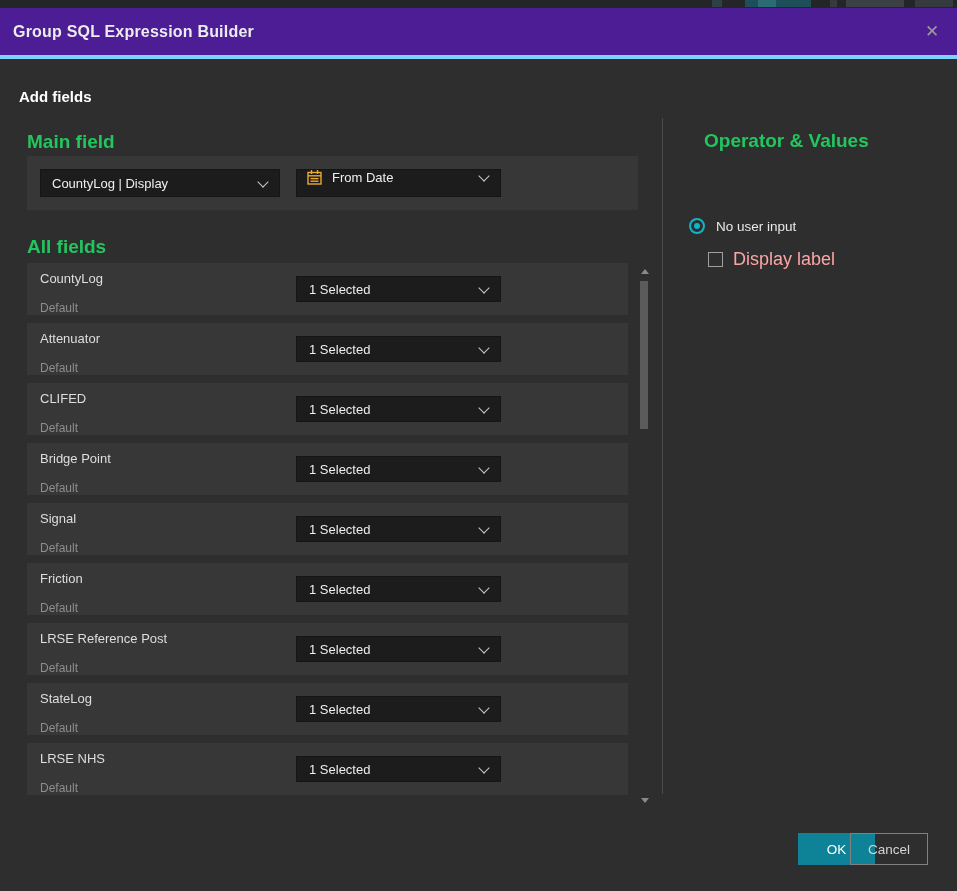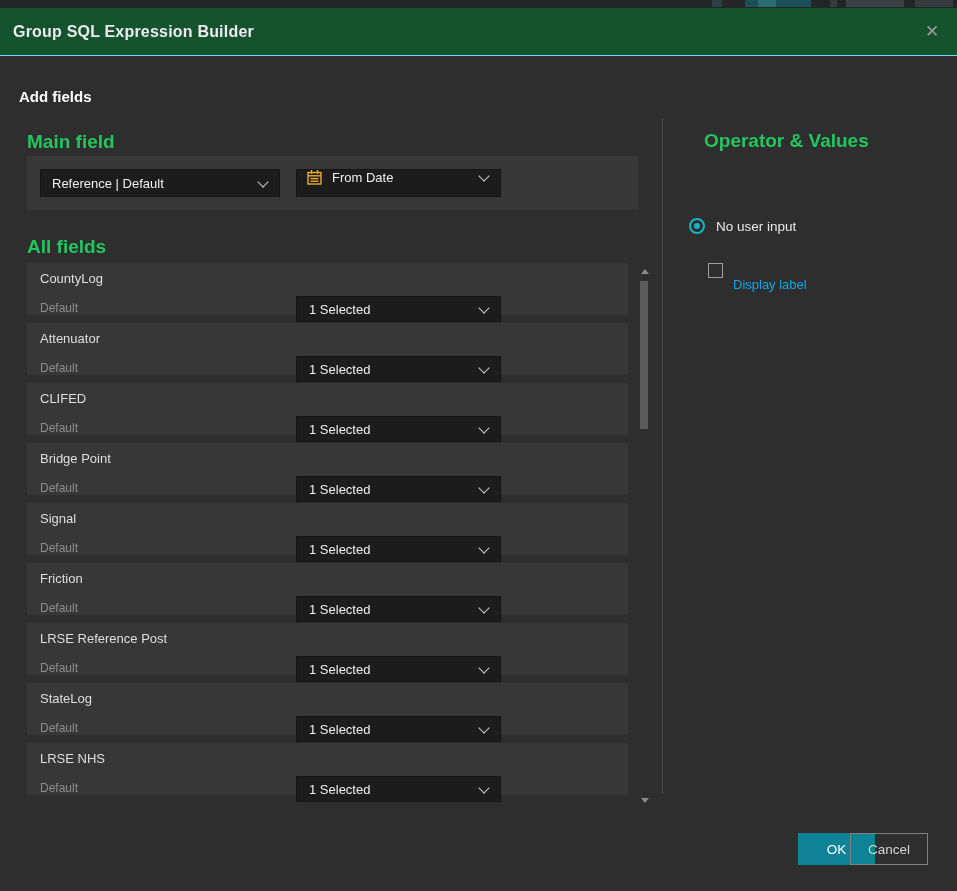--- a/index.html
+++ b/index.html
@@ -14,21 +14,21 @@
   .app-strip .frag{position:absolute;top:0;height:7px;}
   .f1{left:712px;width:10px;background:#2c4046;}
   .f2{left:745px;width:66px;background:#1d4f58;}
   .f3{left:758px;width:18px;height:5px;background:#2a6b74;}
   .f4{left:830px;width:7px;background:#343b3e;}
   .f5{left:846px;width:58px;background:#3a4043;}
   .f6{left:915px;width:38px;background:#343a3d;}
 
   .dialog{position:absolute;left:0;top:8px;width:957px;height:883px;background:#2e2e2e;}
 
-  .titlebar{position:absolute;left:0;top:0;width:957px;height:47px;background:#14532d;border-bottom:1px solid #7dd3fc;}
+  .titlebar{position:absolute;left:0;top:0;width:957px;height:47px;background:#4c1d95;border-bottom:4px solid #7dd3fc;}
   .title{position:absolute;left:13px;top:0;line-height:47px;font-size:16px;font-weight:bold;color:#ececec;letter-spacing:.2px;}
   .close-btn{position:absolute;right:13px;top:11px;width:24px;height:24px;display:flex;align-items:center;justify-content:center;color:#9a9a9a;font-size:17px;cursor:pointer;background:none;border:none;font-family:"Liberation Sans",sans-serif;}
 
   .heading{position:absolute;left:19px;top:80px;font-size:15px;font-weight:bold;color:#ffffff;}
   .sec-label{position:absolute;font-size:19px;font-weight:bold;color:#22c55e;}
   .lbl-main{left:27px;top:123px;}
   .lbl-all{left:27px;top:228px;}
   .lbl-op{left:704px;top:122px;}
 
   .main-band{position:absolute;left:27px;top:148px;width:611px;height:54px;background:#373737;}
@@ -42,39 +42,39 @@
   .chevron{width:7px;height:7px;border-right:1.5px solid #c8c8c8;border-bottom:1.5px solid #c8c8c8;transform:rotate(45deg);margin:0 2px 3px 8px;flex:none;}
   .sel-layer{left:13px;top:13px;width:240px;height:28px;padding:0 10px 0 11px;}
   .sel-field{left:269px;top:13px;width:205px;height:28px;padding:0 10px 12px 9px;}
   .sel-field .cal{margin-right:9px;flex:none;display:flex;}
   .sel-op{left:688px;top:148px;width:239px;height:28px;padding:0 10px 0 11px;}
 
   .list{position:absolute;left:27px;top:255px;width:601px;}
   .frow{position:relative;width:601px;height:52px;background:#373737;margin-bottom:8px;}
   .frow .name{position:absolute;left:13px;top:8px;font-size:13px;color:#dedede;}
   .frow .sub{position:absolute;left:13px;bottom:0;font-size:12px;color:#8d8d8d;}
-  .frow .select{left:269px;top:13px;width:205px;height:26px;padding:0 10px 0 12px;margin-top:20px;}
+  .frow .select{left:269px;top:13px;width:205px;height:26px;padding:0 10px 0 12px;}
 
   .scrollbar{position:absolute;left:639px;top:255px;width:12px;height:542px;}
   .scroll-up,.scroll-down{position:absolute;left:2px;width:0;height:0;border-left:4px solid transparent;border-right:4px solid transparent;cursor:pointer;}
   .scroll-up{top:6px;border-bottom:5px solid #8a8a8a;}
   .scroll-down{bottom:2px;border-top:5px solid #8a8a8a;}
   .scroll-thumb{position:absolute;left:1px;top:18px;width:8px;height:148px;background:#5b5b5b;cursor:pointer;}
 
   .vdivider{position:absolute;left:662px;top:110px;width:1px;height:676px;background:#4a4a4a;}
 
   .radio-row{position:absolute;left:689px;top:210px;display:flex;align-items:center;cursor:pointer;}
   .radio{width:16px;height:16px;border-radius:50%;border:2px solid #6e6e6e;box-sizing:border-box;background:#2e2e2e;position:relative;flex:none;}
   .radio.selected{border-color:#10b5c8;}
   .radio.selected::after{content:"";position:absolute;left:3px;top:3px;width:6px;height:6px;border-radius:50%;background:#10b5c8;}
   .radio-row .rlabel{margin-left:11px;font-size:13.5px;color:#e8e8e8;}
 
   .check-row{position:absolute;left:708px;top:241px;display:flex;align-items:center;cursor:pointer;}
   .checkbox{width:15px;height:15px;border:1px solid #a0a0a0;box-sizing:border-box;background:transparent;flex:none;}
-  .check-row .clabel{margin-left:10px;font-size:13px;color:#0ea5e9;margin-top:28px;}
+  .check-row .clabel{margin-left:10px;font-size:18px;color:#fca5a5;}
 
   .btn{position:absolute;top:825px;height:32px;font-size:13.5px;box-sizing:border-box;cursor:pointer;font-family:"Liberation Sans",sans-serif;display:flex;align-items:center;justify-content:center;}
   .btn-ok{left:766px;width:77px;background:#0e8296;color:#ffffff;border:1px solid #0e8296;margin-left:32px;}
   .btn-cancel{left:850px;width:78px;background:transparent;color:#d4d4d4;border:1px solid #808080;}
 </style>
 </head>
 <body>
 
 <div class="screen">
 
@@ -95,21 +95,21 @@
         <span>✕</span>
       </button>
     </div>
 
     <div class="heading">Add fields</div>
 
     <div class="sec-label lbl-main">Main field</div>
 
     <div class="main-band">
       <div class="select sel-layer">
-        <span class="val">Reference | Default</span>
+        <span class="val">CountyLog | Display</span>
         <span class="chevron"></span>
       </div>
       <div class="select sel-field">
         <span class="cal">
           <svg width="17" height="17" viewBox="0 0 17 17" fill="none" stroke="#edaa2e" stroke-width="1.4">
             <rect x="2" y="3.5" width="13" height="11.5"></rect>
             <line x1="5.5" y1="1" x2="5.5" y2="5"></line>
             <line x1="11.5" y1="1" x2="11.5" y2="5"></line>
             <line x1="2" y1="6.8" x2="15" y2="6.8"></line>
             <line x1="4.5" y1="9.6" x2="12.5" y2="9.6"></line>

